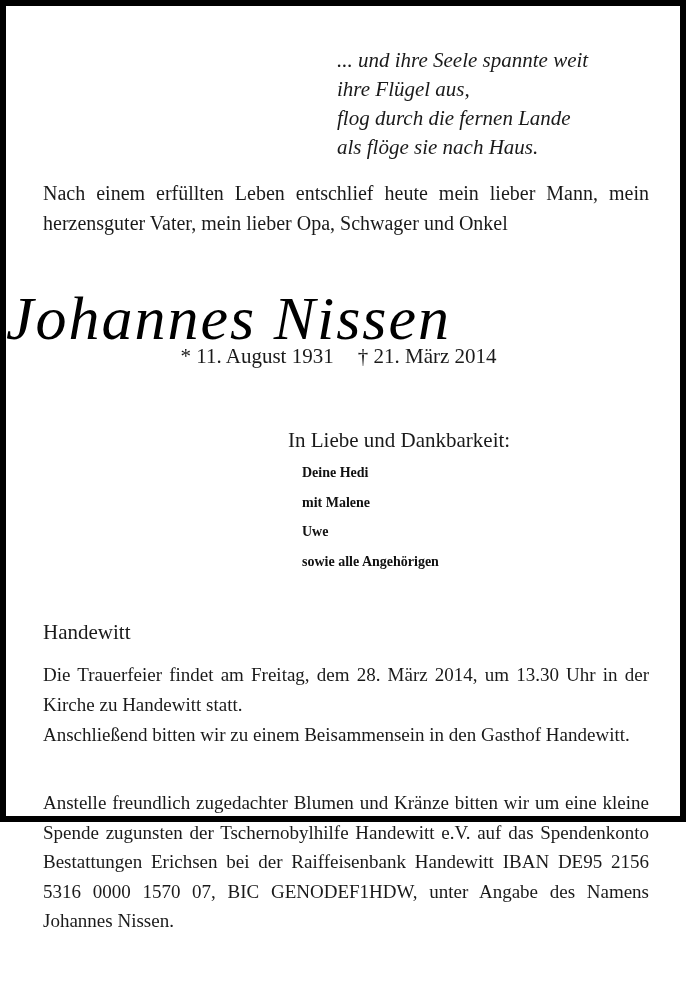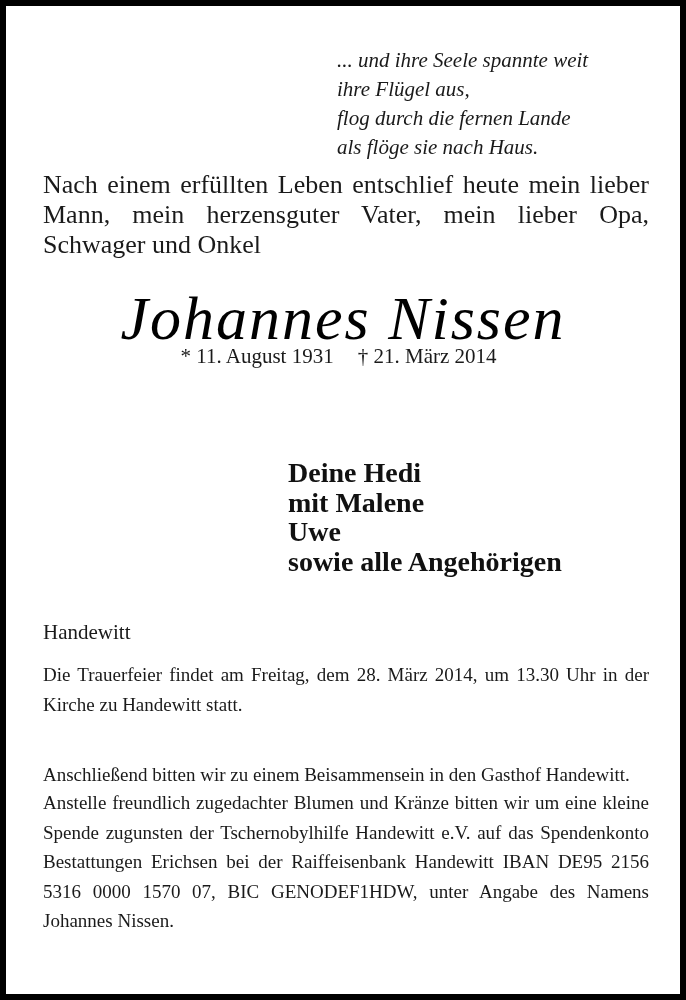--- a/index.html
+++ b/index.html
@@ -1,46 +1,45 @@
 <!DOCTYPE html>
 <html><head>
 <meta charset="utf-8">
 <style>
   html, body { margin: 0; padding: 0; background: #ffffff; }
   body { width: 686px; height: 1000px; overflow: hidden; }
   .frame {
     position: relative;
     box-sizing: border-box;
-    width: 686px; height: 1000px;
+    width: 686px; height: 822px;
     border: 6px solid #000000;
     background: #ffffff;
     color: #1a1a1a;
     font-family: "Liberation Serif", "DejaVu Serif", serif;
   }
   .poem {
     position: absolute;
     left: 331px; top: 40px;
     font-style: italic;
     font-size: 21px;
     line-height: 29px;
     color: #1a1a1a;
   }
   .poem div { white-space: nowrap; }
   .intro {
     position: absolute;
-    left: 37px; top: 164px; width: 606px;
-    font-size: 26px;
+    left: 37px; top: 172px; width: 606px;
+    font-size: 20px;
     line-height: 30px;
     text-align: justify;
     text-align-last: left;
   }
   .name {
     position: absolute;
     left: 0; right: 0; top: 272px;
-    text-align: center;
     font-style: italic;
     font-size: 62px;
     line-height: 80px;
     letter-spacing: 2px;
     color: #000000;
   }
   .dates {
     position: absolute;
     left: 0; right: 9px; top: 336px;
     text-align: center;
@@ -50,43 +49,43 @@
   }
   .dates .sep { display: inline-block; width: 24px; }
   .thanks {
     position: absolute;
     left: 282px; top: 420px;
     font-size: 21px;
     line-height: 28px;
   }
   .family {
     position: absolute;
-    left: 282px; top: 452px;
-    font-size: 28px;
+    left: 296px; top: 452px;
+    font-size: 14px;
     line-height: 29.5px;
     font-weight: bold;
     color: #111111;
   }
   .family div { white-space: nowrap; }
   .place {
     position: absolute;
     left: 37px; top: 612px;
     font-size: 21px;
     line-height: 28px;
   }
   .para {
     position: absolute;
     left: 37px; width: 606px;
     font-size: 19px;
     line-height: 29.5px;
     text-align: justify;
     text-align-last: left;
   }
   .p1 { top: 654px; }
-  .p2 { top: 714px; margin-top: 40px; }
+  .p2 { top: 714px; }
   .p3 { top: 782px; }
 </style>
 </head>
 <body>
 
 <div class="frame">
 
   <div class="poem">
     <div>... und ihre Seele spannte weit</div>
     <div>ihre Flügel aus,</div>
@@ -95,20 +94,21 @@
   </div>
 
   <div class="intro">Nach einem erfüllten Leben entschlief heute mein lieber Mann, mein herzensguter Vater, mein lieber Opa, Schwager und Onkel</div>
 
   <div class="name">Johannes Nissen</div>
 
   <div class="dates">
     <span>* 11. August 1931</span><span class="sep"></span><span>† 21. März 2014</span>
   </div>
 
+  <div class="thanks">In Liebe und Dankbarkeit:</div>
 
   <div class="family">
     <div>Deine Hedi</div>
     <div>mit Malene</div>
     <div>Uwe</div>
     <div>sowie alle Angehörigen</div>
   </div>
 
   <div class="place">Handewitt</div>
 

